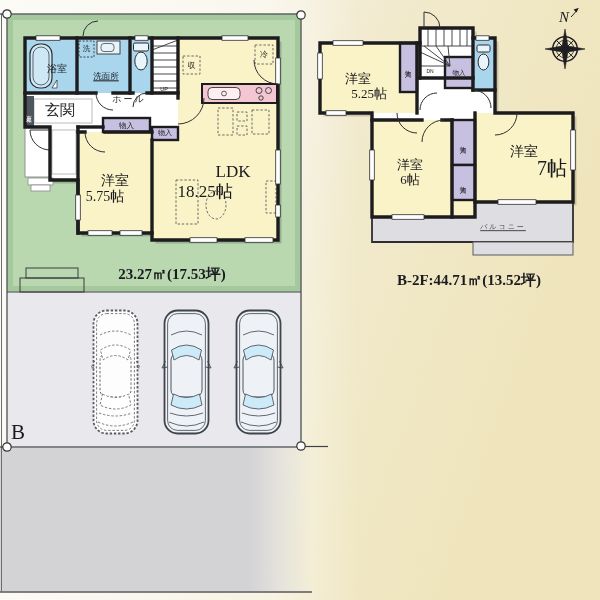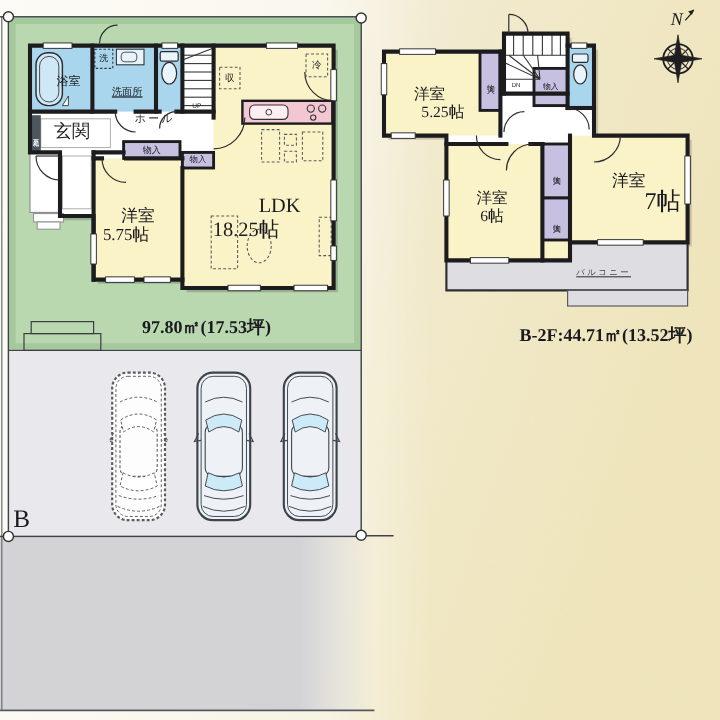--- a/index.html
+++ b/index.html
@@ -299,32 +299,32 @@
   <div class="lbl ls2" style="left:129px;top:100px;font-size:9px;">ホール</div>
   <div class="lbl" style="left:164px;top:89px;font-size:5.5px;font-family:'Liberation Sans',sans-serif;">UP</div>
   <div class="lbl" style="left:191.5px;top:65.5px;font-size:8px;">収</div>
   <div class="lbl" style="left:264px;top:55px;font-size:8px;">冷</div>
   <div class="lbl" style="left:126.5px;top:125.5px;font-size:7.5px;">物入</div>
   <div class="lbl" style="left:165px;top:133.8px;font-size:7px;">物入</div>
   <div class="lbl" style="left:115px;top:181px;font-size:14px;">洋室</div>
   <div class="lbl" style="left:105px;top:197px;font-size:14px;">5.75帖</div>
   <div class="lbl" style="left:233px;top:172px;font-size:17px;">LDK</div>
   <div class="lbl" style="left:205px;top:192px;font-size:17px;">18.25帖</div>
-  <div class="lbl area-text" style="left:172px;top:274px;font-size:15px;">97.80㎡(17.53坪)</div>
+  <div class="lbl area-text" style="left:172px;top:274px;font-size:15px;">23.27㎡(17.53坪)</div>
 
   <div class="lbl" style="left:358px;top:79px;font-size:13px;">洋室</div>
   <div class="lbl" style="left:358px;top:94px;font-size:13px;margin-left:11px;">5.25帖</div>
   <div class="lbl vert" style="left:408.5px;top:66px;font-size:6.5px;">物入</div>
   <div class="lbl" style="left:430px;top:72px;font-size:5px;font-family:'Liberation Sans',sans-serif;">DN</div>
   <div class="lbl" style="left:459px;top:72.5px;font-size:6.5px;">物入</div>
   <div class="lbl" style="left:410px;top:165px;font-size:13px;">洋室</div>
   <div class="lbl" style="left:410px;top:180px;font-size:13px;text-align:right;">6帖</div>
   <div class="lbl vert" style="left:463.5px;top:142px;font-size:6.5px;">物入</div>
   <div class="lbl vert" style="left:463.5px;top:182px;font-size:6.5px;">物入</div>
   <div class="lbl" style="left:524px;top:152px;font-size:14px;">洋室</div>
   <div class="lbl" style="left:524px;top:168px;font-size:20px;margin-left:28px;">7帖</div>
   <div class="lbl ls2" style="left:503px;top:228px;font-size:7px;color:#46464e;text-decoration:underline;">バルコニー</div>
-  <div class="lbl area-text" style="left:469px;top:280px;font-size:15px;margin-left:36px;">B-2F:44.71㎡(13.52坪)</div>
+  <div class="lbl area-text" style="left:469px;top:280px;font-size:15px;">B-2F:44.71㎡(13.52坪)</div>
 
   <div class="lbl" style="left:18px;top:433px;font-size:21px;">B</div>
   <div class="lbl" style="left:564px;top:17px;font-size:15px;font-style:italic;">N</div>
 </div>
 </div>
 
 </body></html>

